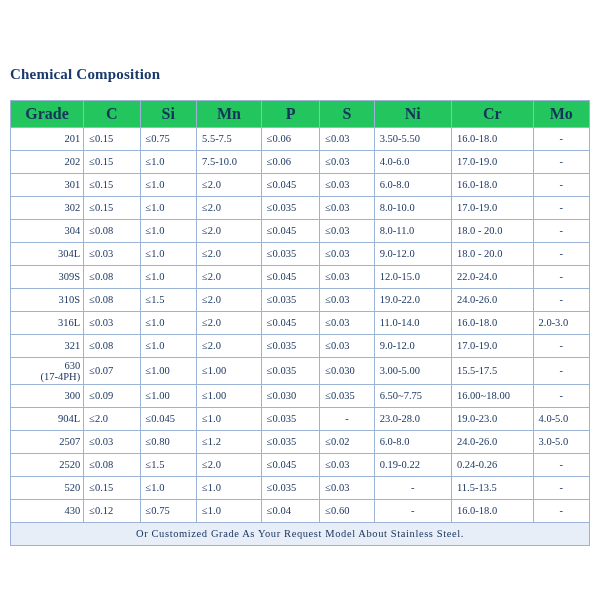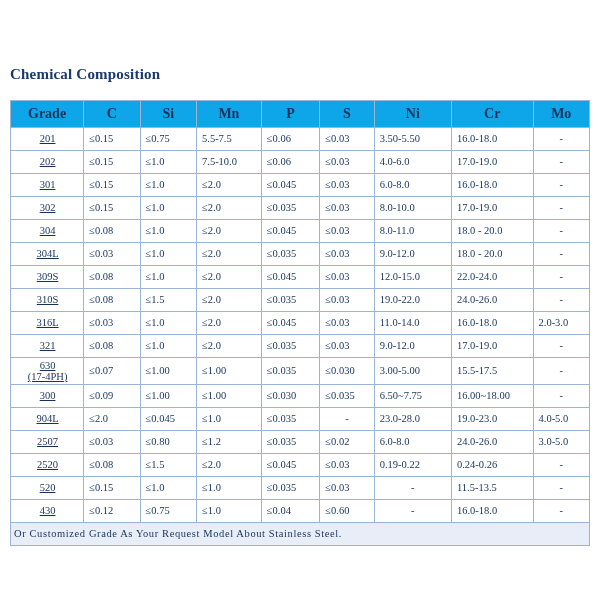--- a/index.html
+++ b/index.html
@@ -46,50 +46,49 @@
     border: 1px solid #9bb3d4;
     font-size: 10.5px;
     color: #16325c;
     padding: 2px 3px;
     line-height: 1.15;
     vertical-align: middle;
     white-space: nowrap;
     overflow: hidden;
   }
   table.comp thead th {
-    background: #0ea5e9;
+    background: #22c55e;
     font-weight: bold;
     text-align: center;
     height: 22px;
-    font-size: 14px;
+    font-size: 16px;
   }
   table.comp tbody td {
     background: #ffffff;
     height: 18px;
   }
   table.comp tbody td.grade {
-    text-align: center;
+    text-align: right;
     padding-left: 4px;
-    text-decoration: underline;
   }
   table.comp tbody td.val {
     text-align: left;
     padding-left: 5px;
   }
   .grade-two-line {
     display: block;
     line-height: 1.05;
   }
   .footer-row td {
     background: #e8eef8 !important;
     height: 26px;
     font-size: 12px;
     color: #1b3a6b;
     letter-spacing: 0.6px;
-    text-align: left;
+    text-align: center;
     padding-left: 6px;
   }
   .dash {
     text-align: center;
   }
 </style>
 </head>
 <body>
 
 <div class="page">

